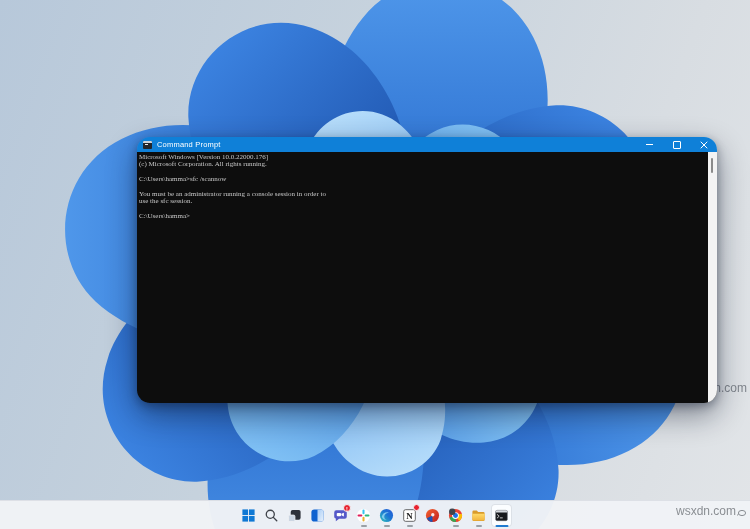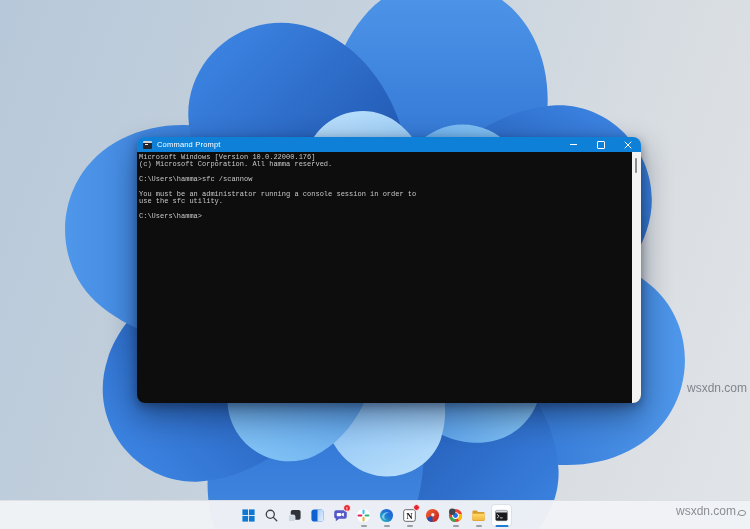--- a/index.html
+++ b/index.html
@@ -5,40 +5,40 @@
   html,body{margin:0;padding:0;background:#222;}
   #desktop{
     position:relative;width:750px;height:529px;overflow:hidden;
     background:linear-gradient(110deg,#b7c8da 0%,#c6d2dd 40%,#d8dde2 75%,#e2e5e8 100%);
     font-family:"Liberation Sans",sans-serif;
   }
   #wallpaper{position:absolute;left:0;top:0;width:750px;height:529px;}
 
   
   #cmd-window{
-    position:absolute;left:137px;top:137px;width:504px;height:266px;
-    border-radius:8px;overflow:hidden;
+    position:absolute;left:137px;top:137px;width:580px;height:266px;
+    border-radius:13px;overflow:hidden;
     box-shadow:0 12px 30px rgba(8,18,38,.45),0 3px 10px rgba(8,18,38,.35);
   }
   #titlebar{
     height:15px;background:#0f80d8;display:flex;align-items:center;
   }
   #titlebar .tb-icon{width:9px;height:8px;margin-left:6px;flex:0 0 auto;
     background:#23262b;border-radius:1px;position:relative;}
   #titlebar .tb-icon::before{content:"";position:absolute;left:0;top:0;width:9px;height:2px;
     background:#cdd3da;border-radius:1px 1px 0 0;}
   #titlebar .tb-icon::after{content:"";position:absolute;left:1.5px;top:3.5px;width:3px;height:1px;background:#e8e8e8;}
   #titlebar .tb-title{color:#ffffff;font-size:7.5px;margin-left:5px;flex:1 1 auto;
     white-space:nowrap;letter-spacing:.2px;}
   .tb-btn{width:27px;height:15px;display:flex;align-items:center;justify-content:center;flex:0 0 auto;}
   .glyph-min{width:7px;height:1px;background:#fff;}
   .glyph-max{width:6px;height:6px;border:1px solid #fff;border-radius:1px;}
   #terminal{
     position:relative;height:251px;background:#0d0d0d;
-    font-family:Liberation Mono, monospace;font-size:7px;line-height:7.4px;
+    font-family:Liberation Serif, serif;font-size:7px;line-height:7.4px;
     color:#c8c8c8;padding:2px 0 0 2px;box-sizing:border-box;
   }
   .term-line{height:7.4px;white-space:pre;}
   #term-scrollbar{
     position:absolute;right:0;top:0;width:9px;height:251px;background:#f3f3f3;
   }
   #term-thumb{position:absolute;left:3px;top:6px;width:2px;height:15px;background:#8a8a8a;border-radius:1px;}
 
   
   #taskbar{
@@ -125,26 +125,26 @@
           <span class="glyph-max"></span>
         </span>
       <span class="tb-btn">
         <svg width="8" height="8" viewBox="0 0 8 8">
           <path d="M1,1 L7,7 M7,1 L1,7" stroke="#ffffff" stroke-width="1" stroke-linecap="round"></path>
         </svg>
       </span>
     </div>
     <div id="terminal">
       <div class="term-line">Microsoft Windows [Version 10.0.22000.176]</div>
-      <div class="term-line">(c) Microsoft Corporation. All hamma reserved.</div>
+      <div class="term-line">(c) Microsoft Corporation. All rights running.</div>
       <div class="term-line"></div>
       <div class="term-line">C:\Users\hamma&gt;sfc /scannow</div>
       <div class="term-line"></div>
       <div class="term-line">You must be an administrator running a console session in order to</div>
-      <div class="term-line">use the sfc utility.</div>
+      <div class="term-line">use the sfc session.</div>
       <div class="term-line"></div>
       <div class="term-line">C:\Users\hamma&gt;</div>
       <div id="term-scrollbar">
         <div id="term-thumb"></div>
       </div>
     </div>
   </div>
 
   <div id="taskbar">
     <div id="taskbar-icons">

